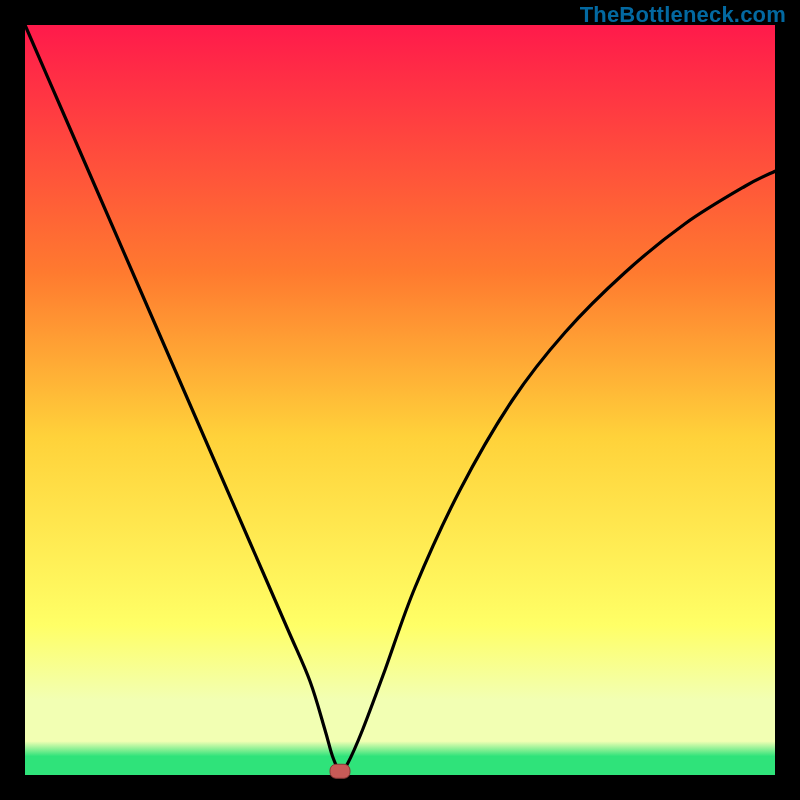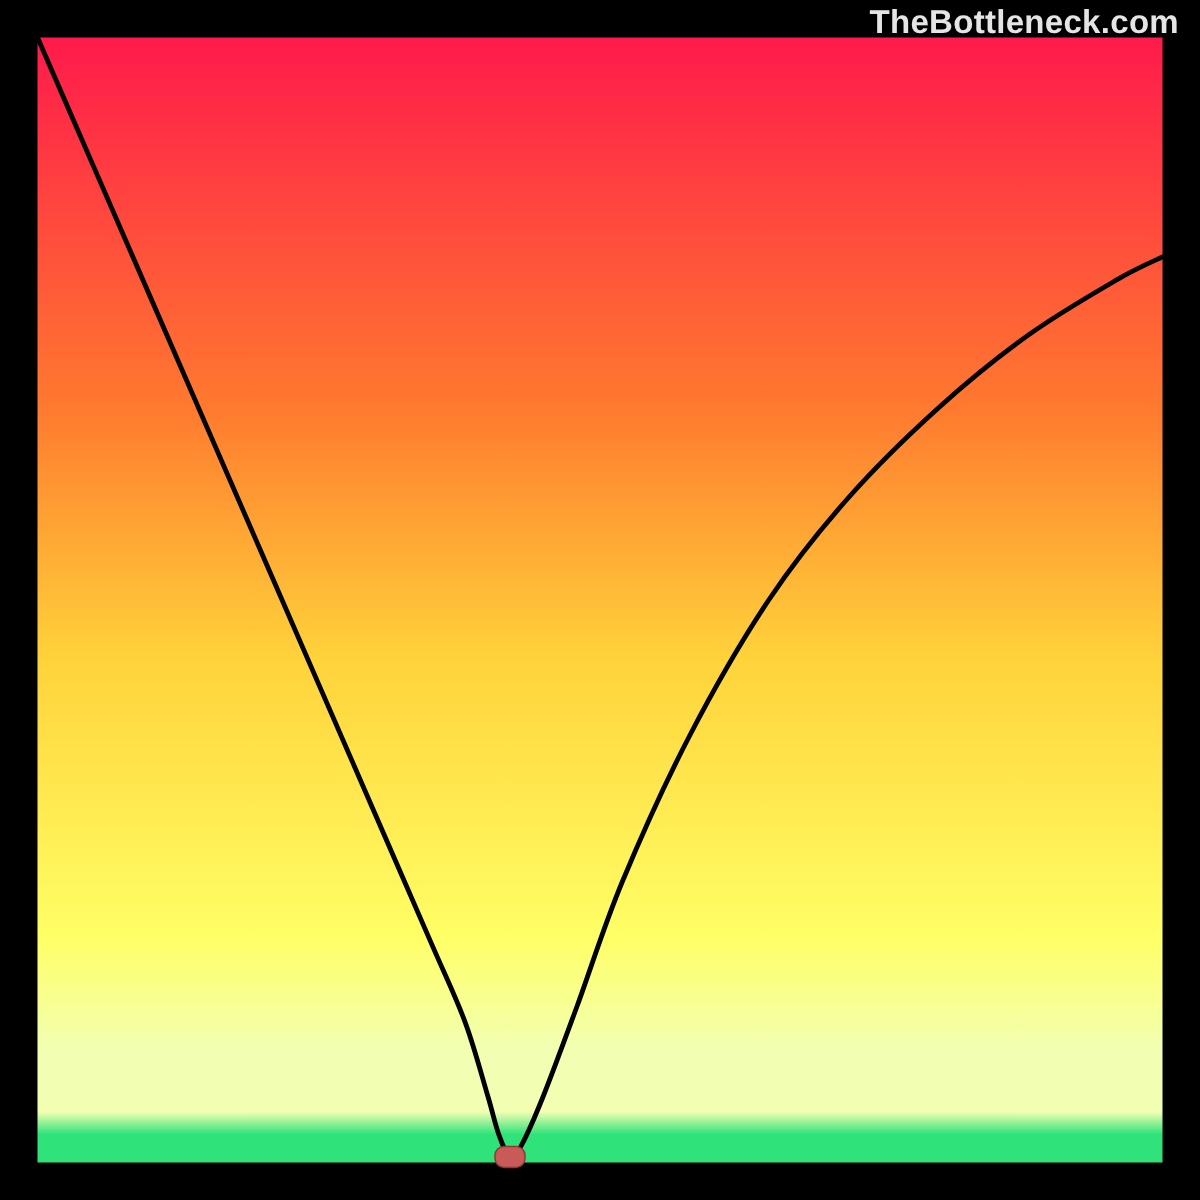--- a/index.html
+++ b/index.html
@@ -18,21 +18,21 @@
     height: 800px;
     background: #000;
   }
   .watermark {
     position: absolute;
     top: 2px;
     right: 14px;
     font-family: Arial, Helvetica, sans-serif;
     font-size: 22px;
     font-weight: 600;
-    color: #e5e5e5;
+    color: #0369a1;
     letter-spacing: 0.2px;
   }
   svg {
     position: absolute;
     top: 0;
     left: 0;
   }
 </style>
 </head>
 <body>

